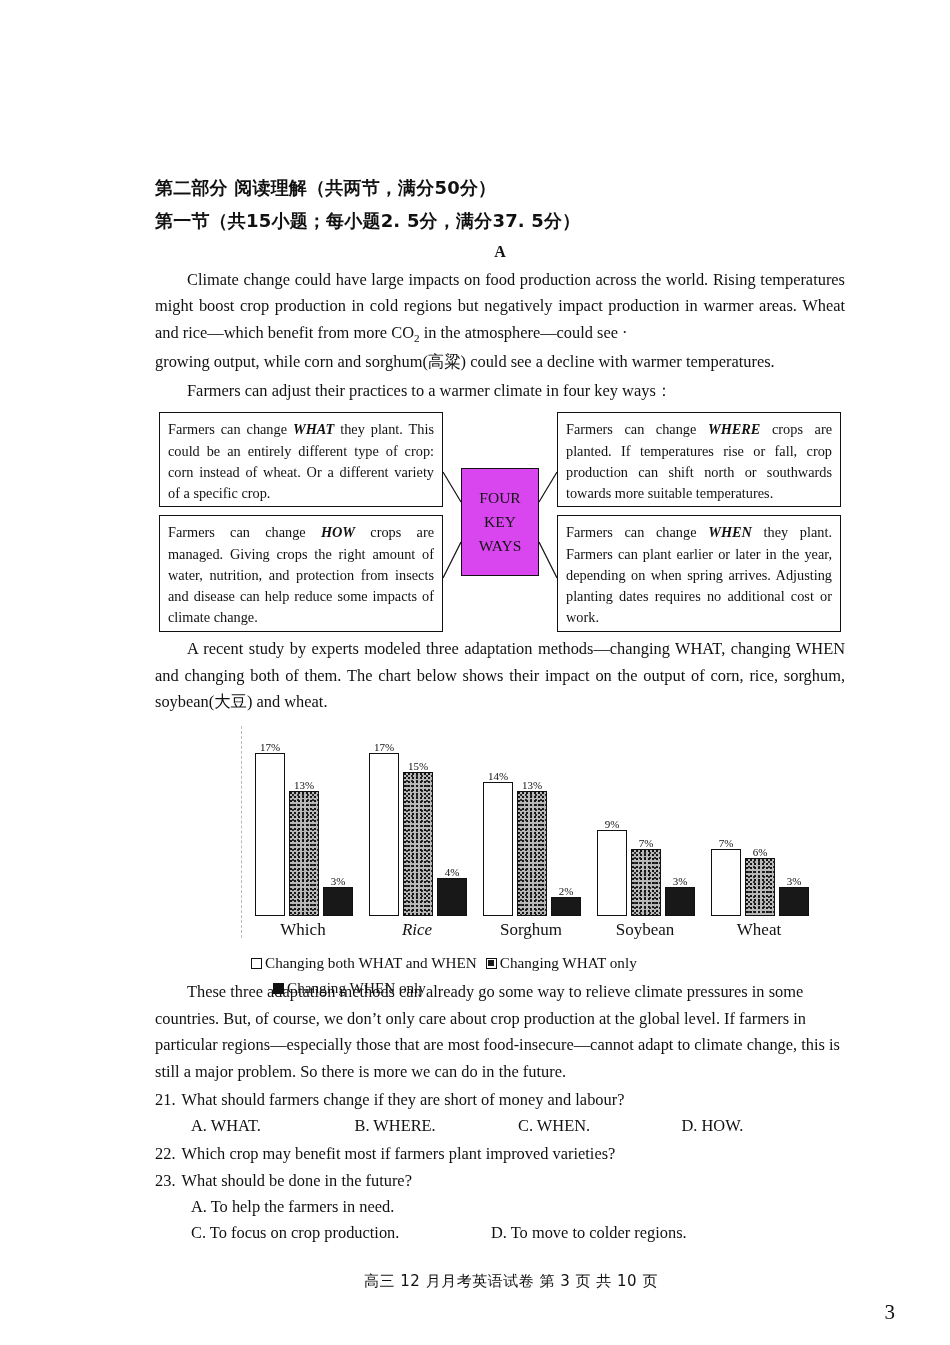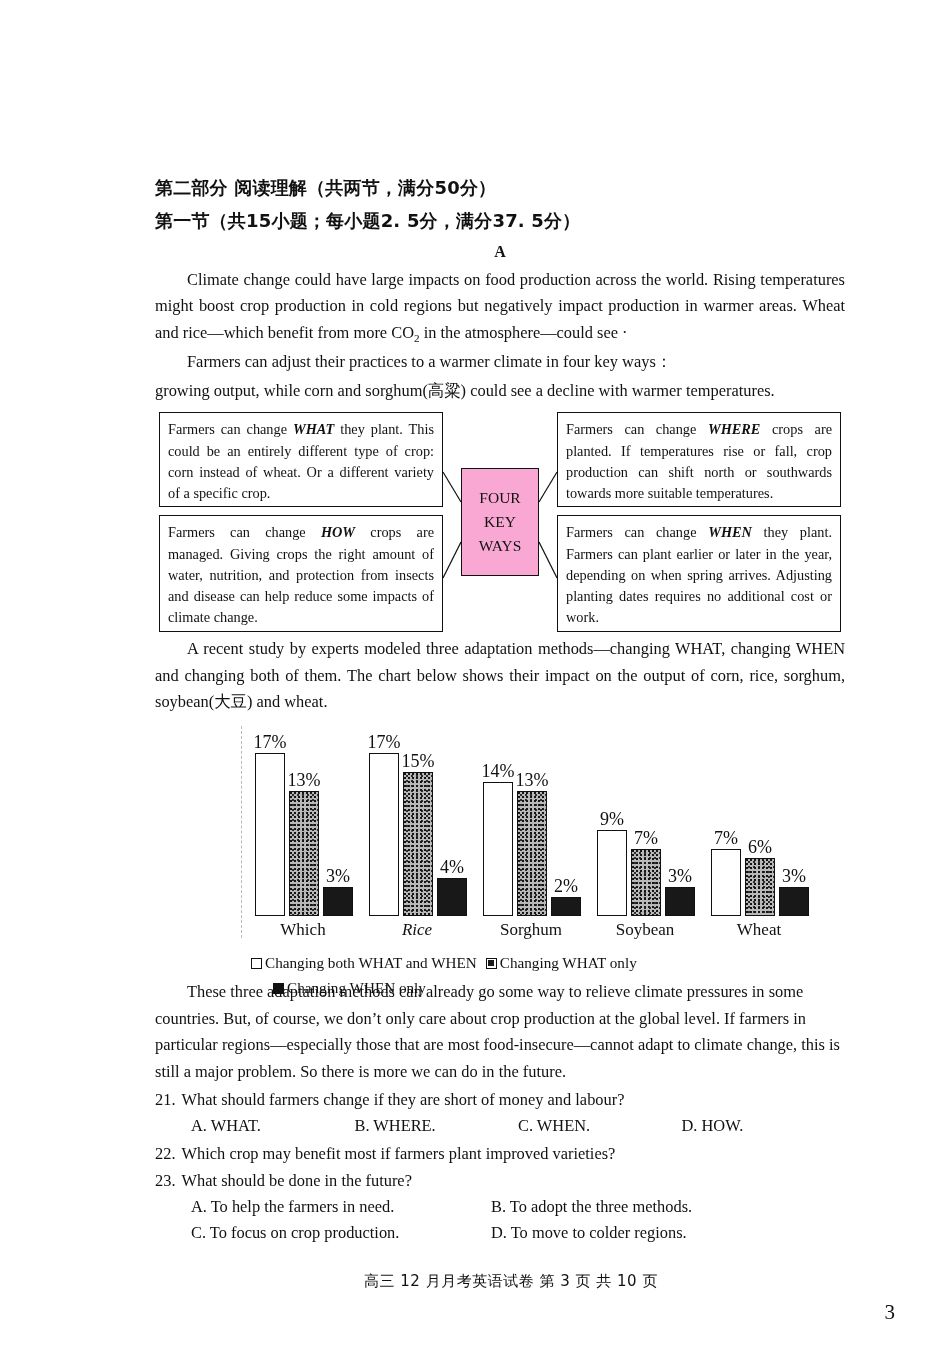--- a/index.html
+++ b/index.html
@@ -90,21 +90,21 @@
     left: 306px; top: 58px;
     width: 78px; height: 108px;
     border: 1.4px solid #111;
     box-sizing: border-box;
     display: flex;
     flex-direction: column;
     justify-content: center;
     align-items: center;
     font-size: 15.5px;
     line-height: 1.55;
-    background: #f9a8d4;
+    background: #d946ef;
     z-index: 2;
   }
   .connectors { position: absolute; left: 0; top: 0; }
 
   
   .chart-wrap {
     position: relative;
     width: 690px;
     height: 255px;
     margin: 8px 0 0 0;
@@ -134,21 +134,21 @@
     position: absolute;
     bottom: 0;
     box-sizing: border-box;
   }
   .bar .lbl {
     position: absolute;
     left: 50%;
     transform: translateX(-50%);
     bottom: 100%;
     margin-bottom: 1px;
-    font-size: 18px;
+    font-size: 11px;
     white-space: nowrap;
     font-family: "Liberation Serif", serif;
   }
   .bar.s0 { border: 1.4px solid #111; background: #ffffff; }
   .bar.s1 {
     border: 1.2px solid #111;
     background-color: #b8b8b8;
     background-image:
       radial-gradient(circle at 1px 1px, #151515 0.8px, transparent 1px),
       radial-gradient(circle at 3px 3px, #2a2a2a 0.7px, transparent 1px);
@@ -234,23 +234,23 @@
 <body>
 
 <div class="page">
   <div class="content">
 
     <div class="cn-head">第二部分 阅读理解（共两节，满分50分）</div>
     <div class="cn-head">第一节（共15小题；每小题2. 5分，满分37. 5分）</div>
     <div class="section-letter">A</div>
 
     <p class="para"><span>Climate change could have large impacts on food production across the world. Rising temperatures might boost crop production in cold regions but negatively impact production in warmer areas. Wheat and rice—which benefit from more CO</span><sub>2</sub><span> in the atmosphere—could see ·</span></p>
+    <p class="para last-left" style="text-indent:0">growing output, while corn and sorghum(高粱) could see a decline with warmer temperatures.</p>
+
     <p class="para last-left">Farmers can adjust their practices to a warmer climate in four key ways：</p>
-
-    <p class="para last-left" style="text-indent:0">growing output, while corn and sorghum(高粱) could see a decline with warmer temperatures.</p>
 
     <div class="diagram">
       <svg class="connectors" width="690" height="222">
         <line x1="288" y1="62" x2="306" y2="92" stroke="#111" stroke-width="1.2"></line>
         <line x1="288" y1="168" x2="306" y2="132" stroke="#111" stroke-width="1.2"></line>
         <line x1="402" y1="62" x2="384" y2="92" stroke="#111" stroke-width="1.2"></line>
         <line x1="402" y1="168" x2="384" y2="132" stroke="#111" stroke-width="1.2"></line>
       </svg>
 
       <div class="kbox tl">
@@ -374,21 +374,20 @@
       <span>22.</span>
       <span class="q-stem">Which crop may benefit most if farmers plant improved varieties?</span>
     </div>
 
     <div class="q">
       <span>23.</span>
       <span class="q-stem">What should be done in the future?</span>
     </div>
     <div class="opts two">
       <div>A. To help the farmers in need.</div>
-      <div>B. To adopt the three methods.</div>
     </div>
     <div class="opts two">
       <div>C. To focus on crop production.</div>
       <div>D. To move to colder regions.</div>
     </div>
 
   </div>
 
   <div class="footer">高三 12 月月考英语试卷  第 3 页 共 10 页</div>
   <div class="pagenum">3</div>

